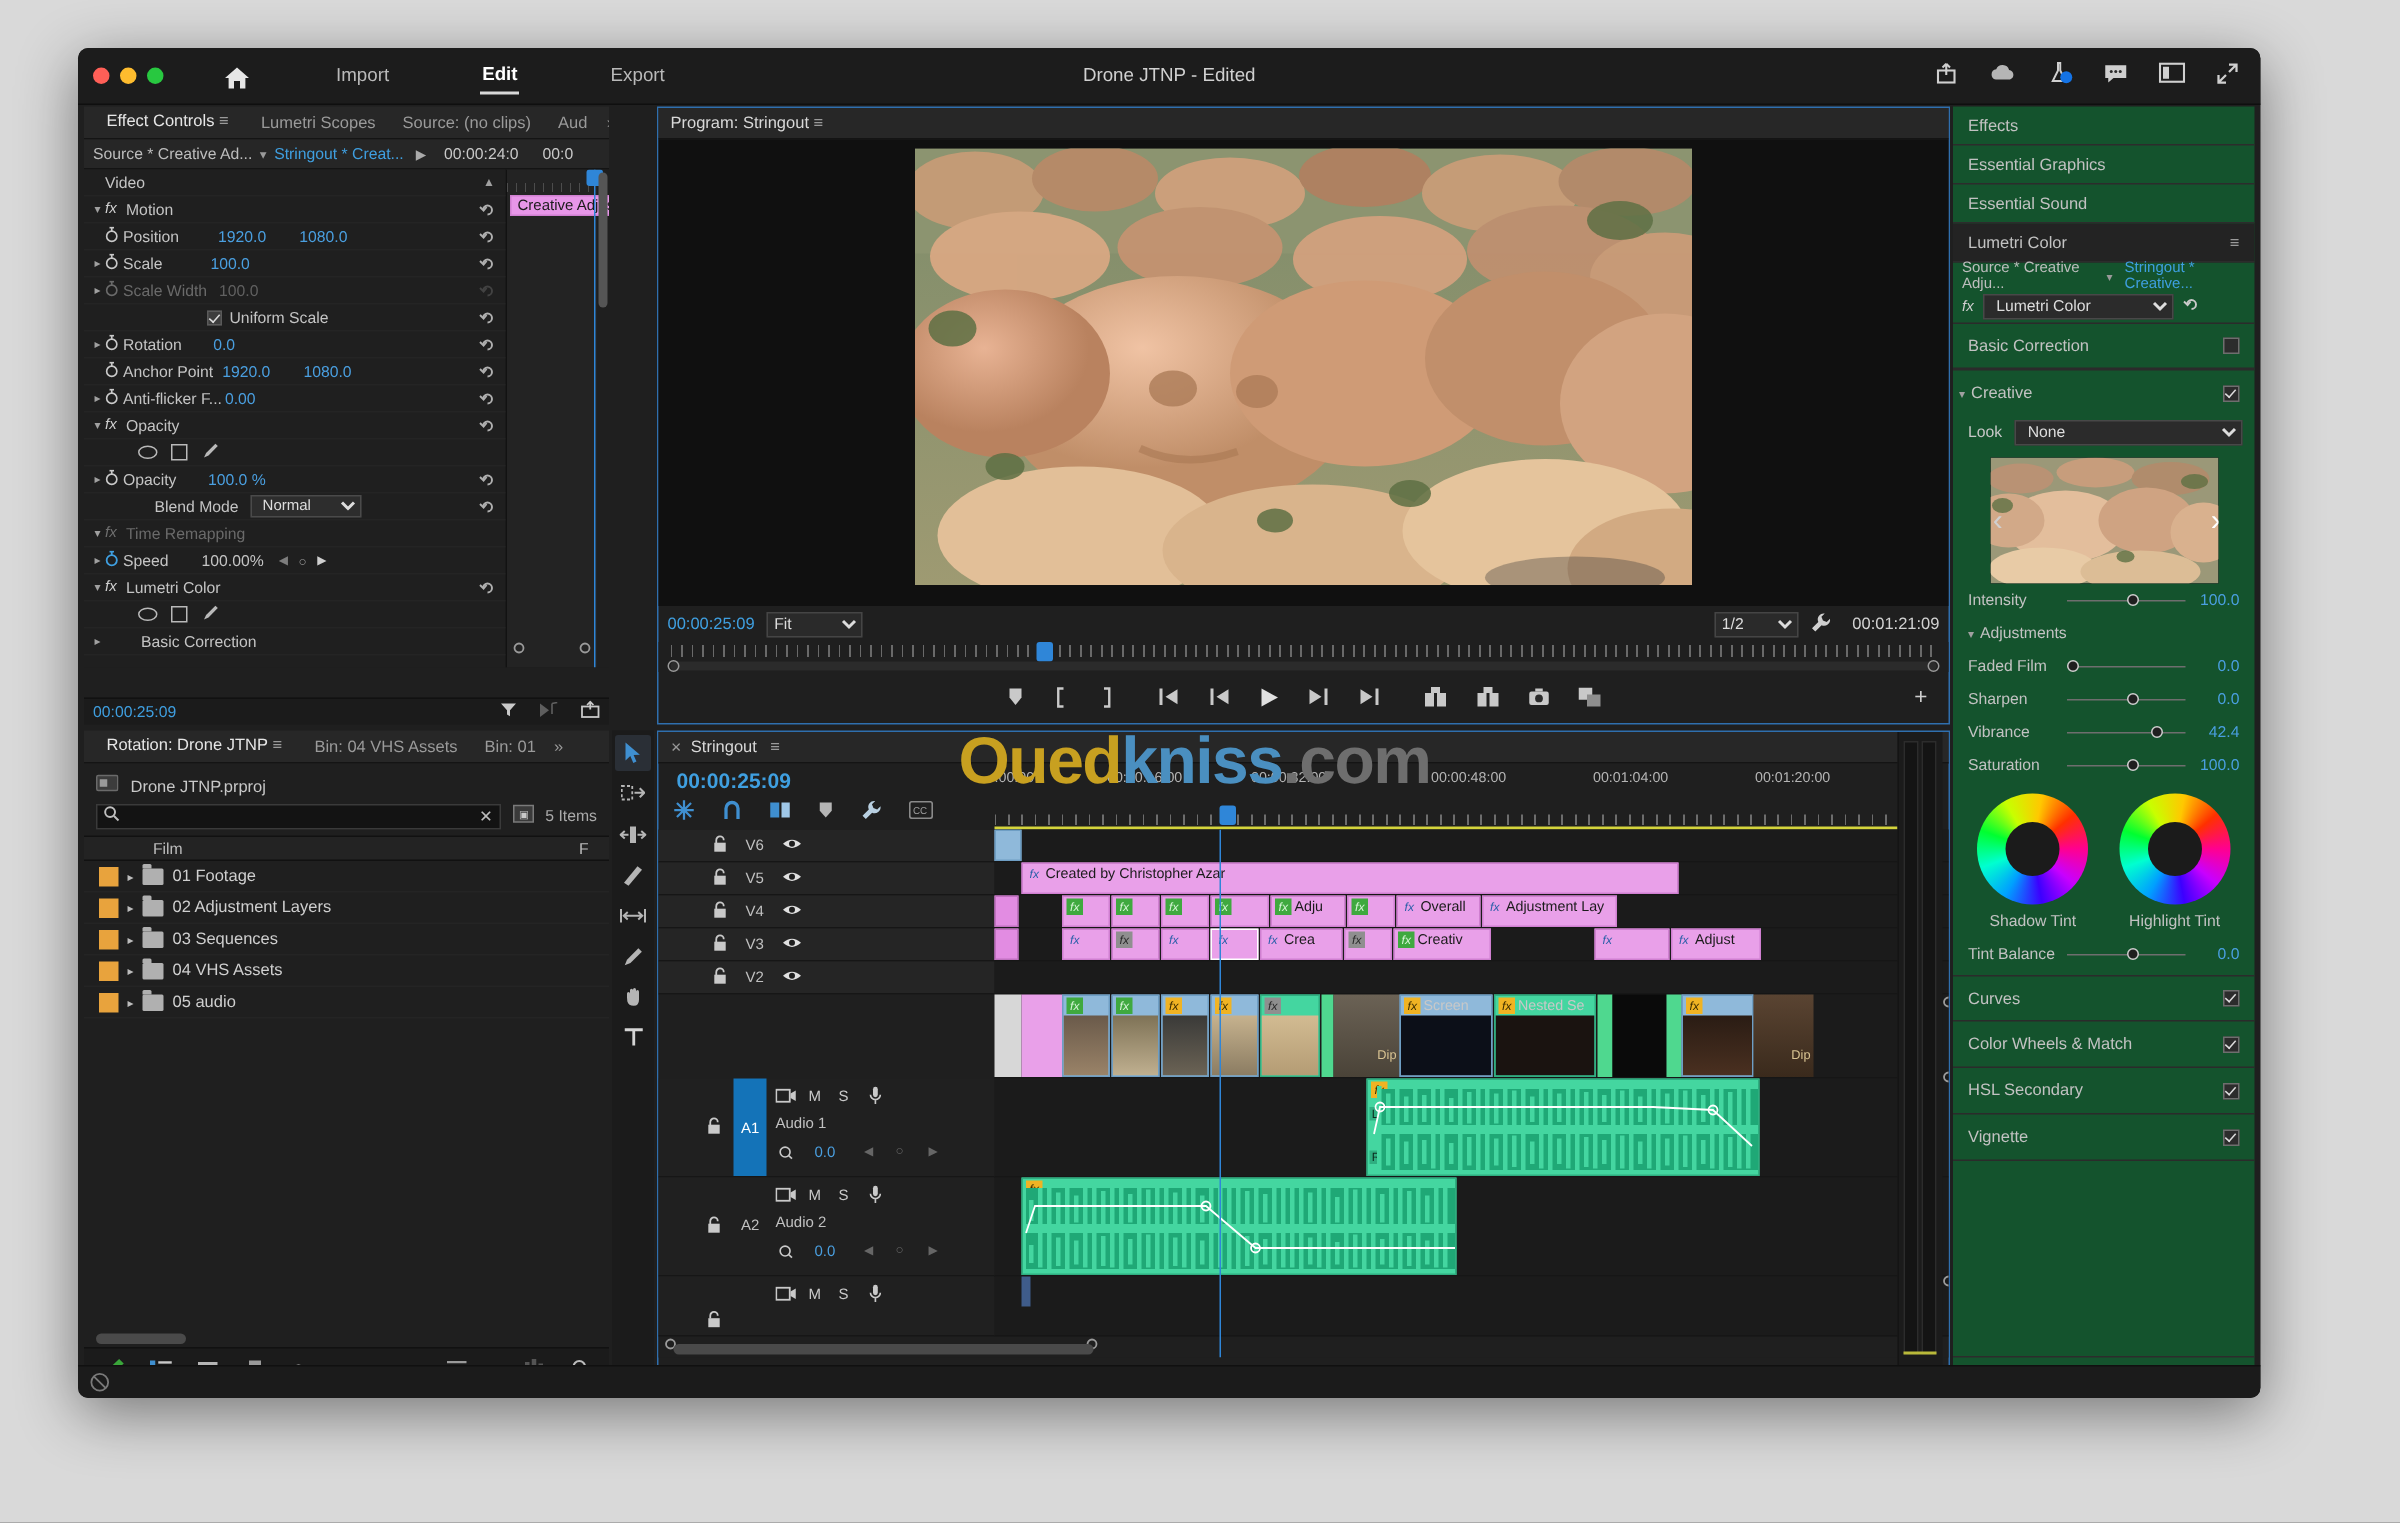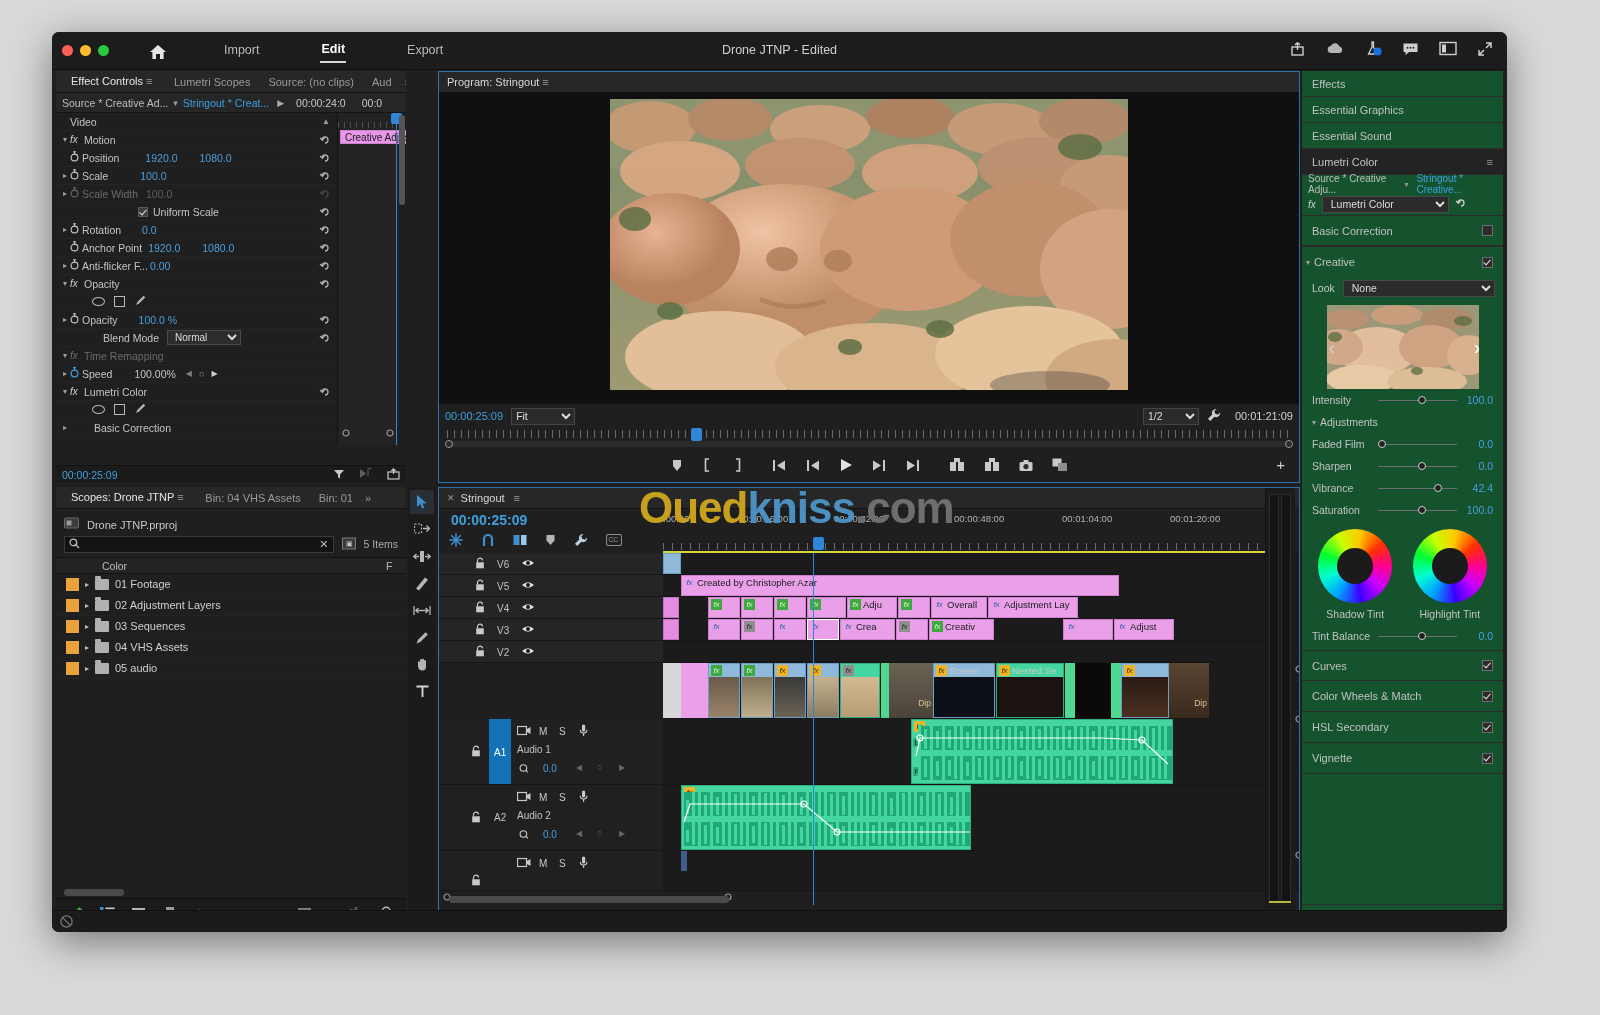--- a/index.html
+++ b/index.html
@@ -528,21 +528,21 @@
         <span><svg width="13" height="12" viewBox="0 0 13 12">
               <rect x="1" y="4" width="11" height="7" fill="none" stroke="#c9c9c9" stroke-width="1.2"></rect>
               <path d="M6.5 0.8 L6.5 6 M4.4 3 L6.5 0.8 L8.6 3" stroke="#c9c9c9" stroke-width="1.2" fill="none"></path>
             </svg></span>
       </span>
     </div>
   </div>
 
   <div class="panel" id="proj">
     <div class="panel-tabs">
-      <div class="ptab active"><span>Scopes: Drone JTNP</span><span class="ham">≡</span></div>
+      <div class="ptab active"><span>Rotation: Drone JTNP</span><span class="ham">≡</span></div>
       <div class="ptab">Bin: 04 VHS Assets</div>
       <div class="ptab">Bin: 01</div>
       <div class="ptab" style="padding:0 3px;">»</div>
     </div>
 
     <div class="proj-file">
       <span><svg width="15" height="12" viewBox="0 0 15 12">
             <rect x="0.5" y="1" width="14" height="10" rx="1" fill="#3c3c3c" stroke="#6a6a6a"></rect>
             <rect x="2.5" y="3.5" width="5" height="5" fill="#9a9a9a"></rect>
           </svg></span>
@@ -559,21 +559,21 @@
       </div>
       <span><svg width="14" height="13" viewBox="0 0 14 13">
             <rect x="0.5" y="1" width="13" height="11" fill="#3a3a3a" stroke="#7a7a7a"></rect>
             <text x="4" y="9.4" font-size="7" fill="#c9c9c9" font-family="Liberation Sans">▣</text>
           </svg></span>
       <span class="items">5 Items</span>
     </div>
 
     <div class="ptbl-head">
       <span class="c1"></span>
-      <span class="c2">Color</span>
+      <span class="c2">Film</span>
       <span class="c3">F</span>
     </div>
 
     <div>
       <div class="prow">
         <span class="swatch"></span>
         <span class="tw">▸</span>
         <span class="folder"></span>
         <span>01 Footage</span>
       </div>

